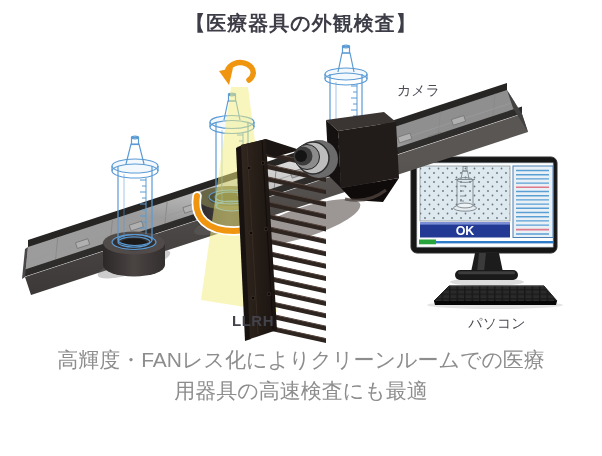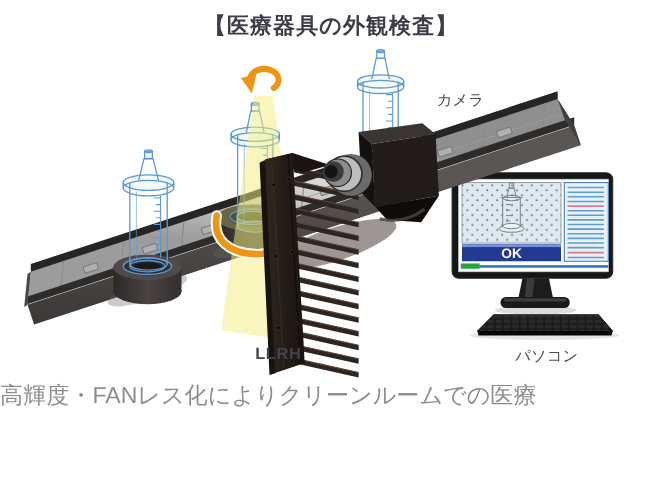--- a/index.html
+++ b/index.html
@@ -1,21 +1,21 @@
 <!DOCTYPE html>
 <html><head>
 <meta charset="utf-8">
 <style>
   html,body{margin:0;padding:0;background:#ffffff;}
   #stage{position:relative;width:602px;height:456px;background:#ffffff;overflow:hidden;
          font-family:"Liberation Sans",sans-serif;}
   #title{position:absolute;top:10px;left:0;width:602px;text-align:center;
          font-size:20px;font-weight:bold;color:#3d3d47;letter-spacing:1px;}
   #diagram{position:absolute;top:0;left:0;}
-  #caption{position:absolute;top:344px;left:0;width:602px;
+  #caption{position:absolute;top:344px;left:0;width:602px;text-align:center;
            color:#8d8d8d;font-size:21px;line-height:31px;font-weight:normal;}
   .svgtext{font-family:"Liberation Sans",sans-serif;}
 </style>
 </head>
 <body>
 
 <div id="stage">
 
   <div id="title">【医療器具の外観検査】</div>
 
@@ -272,15 +272,16 @@
       </g>
     </g>
 
     <text x="397" y="95" class="svgtext" font-size="14" fill="#4b4b54">カメラ</text>
     <text x="232" y="326" class="svgtext" font-size="15" font-weight="bold" fill="#43434b" letter-spacing="0.5">LLRH</text>
     <text x="497" y="328" text-anchor="middle" class="svgtext" font-size="14" fill="#4b4b54">パソコン</text>
   </svg>
 
   <div id="caption">
     <div>高輝度・FANレス化によりクリーンルームでの医療</div>
+    <div>用器具の高速検査にも最適</div>
   </div>
 
 </div>
 
 </body></html>

